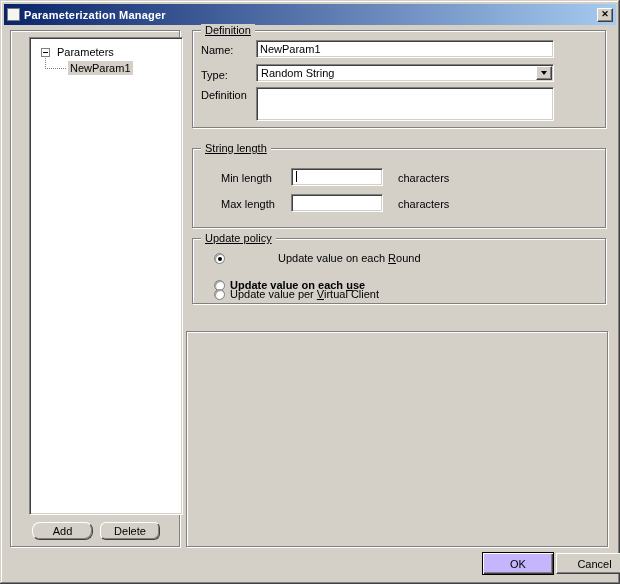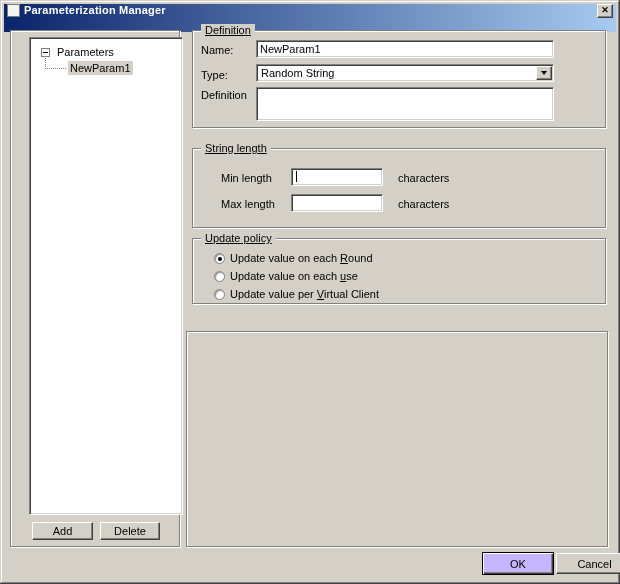--- a/index.html
+++ b/index.html
@@ -7,23 +7,23 @@
   body{font-family:"Liberation Sans", sans-serif;font-size:11px;color:#000;}
 
   #window{
     position:relative;width:620px;height:584px;background:#d4d0c8;overflow:hidden;
     box-shadow: inset -1px -1px 0 #404040, inset 1px 1px 0 #d4d0c8,
                 inset -2px -2px 0 #808080, inset 2px 2px 0 #ffffff;
   }
 
   
   .titlebar{
-    position:absolute;left:4px;top:4px;width:612px;height:28px;
+    position:absolute;left:4px;top:4px;width:612px;height:21px;
     background:linear-gradient(to right,#0a246a,#a6caf0);
-    display:flex;align-items:flex-start;padding-left:3px;
+    display:flex;align-items:center;padding-left:3px;
   }
   .title-icon{width:13px;height:13px;background:#f4f4f0;border:1px solid #7a7a7a;flex:none;}
   .title-text{color:#fff;font-weight:bold;font-size:11px;margin-left:4px;white-space:nowrap;
     letter-spacing:.2px;}
   .close-btn{
     margin-left:auto;margin-right:3px;width:16px;height:14px;flex:none;
     background:#d4d0c8;border:1px solid;border-color:#fff #404040 #404040 #fff;
     box-shadow:inset -1px -1px 0 #808080;
     display:flex;align-items:center;justify-content:center;
     font-size:9px;font-weight:bold;line-height:1;padding-bottom:1px;cursor:default;
@@ -59,22 +59,22 @@
   .left-frame{position:absolute;left:10px;top:30px;width:170px;height:517px;}
   .tree{position:absolute;left:29px;top:37px;width:154px;height:478px;}
   .tree-inner{position:relative;width:100%;height:100%;overflow:hidden;}
   .minus-box{position:absolute;left:11px;top:10px;width:9px;height:9px;background:#fff;border:1px solid #808080;}
   .minus-box::after{content:"";position:absolute;left:1px;top:3px;width:5px;height:1px;background:#000;}
   .tree-root-label{position:absolute;left:27px;top:8px;white-space:nowrap;}
   .tree-connector-v{position:absolute;left:15px;top:20px;height:11px;border-left:1px dotted #808080;}
   .tree-connector-h{position:absolute;left:15px;top:30px;width:21px;border-top:1px dotted #808080;}
   .tree-child{position:absolute;left:38px;top:23px;background:#d4d0c8;padding:1px 2px;white-space:nowrap;}
 
-  .add-btn{left:32px;top:522px;width:61px;height:18px;}
-  .delete-btn{left:100px;top:522px;width:60px;height:18px;}
+  .add-btn{left:32px;top:522px;width:61px;height:18px;border-radius:8px;}
+  .delete-btn{left:100px;top:522px;width:60px;height:18px;border-radius:6px;}
 
   
   .g-definition{left:192px;top:30px;width:414px;height:98px;}
   .lbl{position:absolute;white-space:nowrap;}
   .name-label{left:8px;top:13px;}
   .name-input{position:absolute;left:63px;top:9px;width:298px;height:18px;
     font-family:"Liberation Sans",sans-serif;font-size:11px;padding:1px 3px;outline:none;}
   .type-label{left:8px;top:38px;}
   .combo{position:absolute;left:63px;top:33px;width:298px;height:18px;}
   .combo-text{position:absolute;left:4px;top:2px;white-space:nowrap;}
@@ -93,21 +93,21 @@
     font-family:"Liberation Sans",sans-serif;font-size:11px;padding:1px 3px;outline:none;}
   .max-input{position:absolute;left:98px;top:45px;width:92px;height:18px;
     font-family:"Liberation Sans",sans-serif;font-size:11px;padding:1px 3px;outline:none;}
   .unit1{left:205px;top:23px;}
   .unit2{left:205px;top:49px;}
   .caret{position:absolute;left:103px;top:22px;width:1px;height:11px;background:#000;}
 
   
   .g-policy{left:192px;top:238px;width:414px;height:66px;}
   .radio-row{position:absolute;left:21px;display:flex;align-items:center;cursor:default;}
-  .radio-row.r1{top:13px;} .radio-row.r2{top:31px;} .radio-row.r3{top:49px;}
+  .radio-row.r1{top:13px;gap:48px;} .radio-row.r2{top:40px;font-weight:bold;} .radio-row.r3{top:49px;}
   .radio-circle{width:11px;height:11px;border-radius:50%;background:#fff;border:1px solid #808080;
     box-shadow:inset 1px 1px 1px rgba(64,64,64,.55);position:relative;flex:none;}
   .dot{display:none;position:absolute;left:3px;top:3px;width:4px;height:4px;border-radius:50%;background:#000;}
   .radio-row.selected .dot{display:block;}
   .radio-label{margin-left:5px;white-space:nowrap;}
   .mn{text-decoration:underline;}
 
   
   .g-empty{left:186px;top:331px;width:422px;height:216px;}
 

